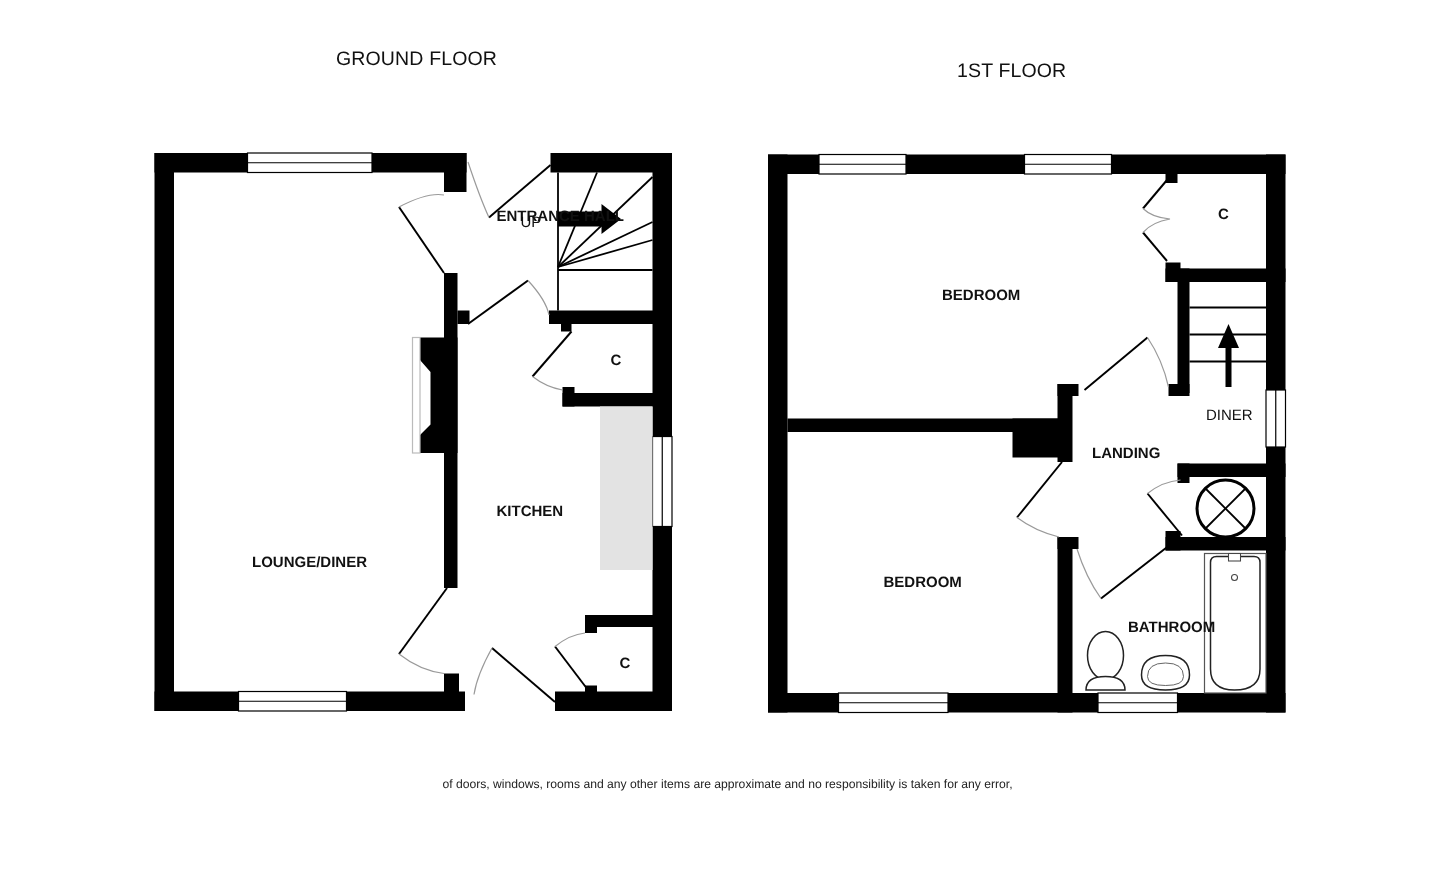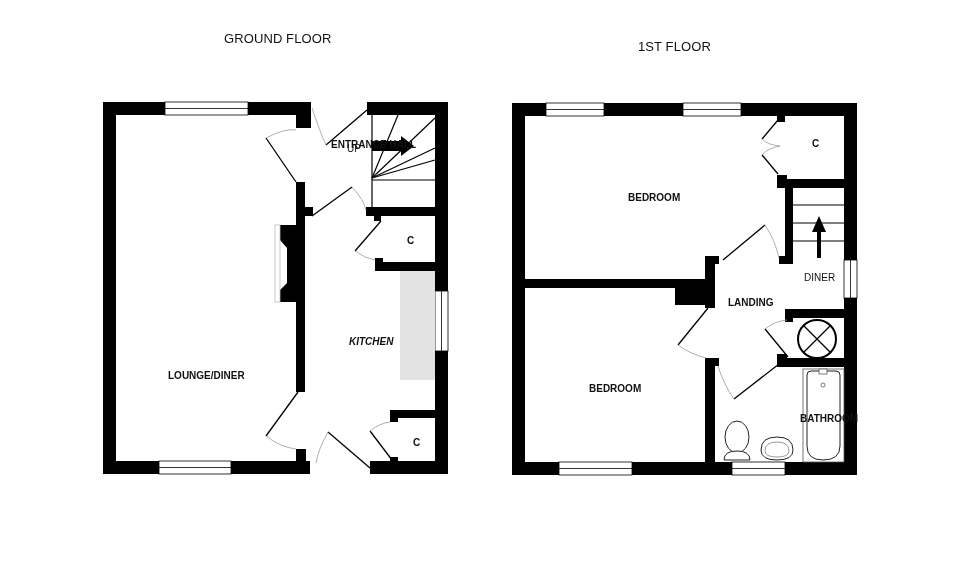--- a/index.html
+++ b/index.html
@@ -171,25 +171,26 @@
     <path d="M765 225 Q775 240 779 258"></path>
     <path d="M678 345 Q690 354 706 358"></path>
     <path d="M765 329 Q775 321 787 320"></path>
     <path d="M718 366 Q724 385 734 399"></path>
   </g>
 </svg>
 
 <div class="plain-label" style="left:347px;top:143px;">UP</div>
 <div class="room-label" style="left:331px;top:139px;">ENTRANCE HALL</div>
 <div class="room-label" style="left:407px;top:235px;">C</div>
-<div class="room-label" style="left:349px;top:336px;font-style:italic;">KITCHEN</div>
+<div class="room-label" style="left:331px;top:336px;">KITCHEN</div>
 <div class="room-label" style="left:168px;top:370px;">LOUNGE/DINER</div>
 <div class="room-label" style="left:413px;top:437px;">C</div>
 
 <div class="room-label" style="left:812px;top:138px;">C</div>
 <div class="room-label" style="left:628px;top:192px;">BEDROOM</div>
 <div class="plain-label" style="left:804px;top:272px;">DINER</div>
 <div class="room-label" style="left:728px;top:297px;">LANDING</div>
 <div class="room-label" style="left:589px;top:383px;">BEDROOM</div>
-<div class="room-label" style="left:752px;top:413px;margin-left:48px;">BATHROOM</div>
+<div class="room-label" style="left:752px;top:413px;">BATHROOM</div>
 
 <div class="disclaimer">
+  <div>of doors, windows, rooms and any other items are approximate and no responsibility is taken for any error,</div>
 </div>
 
 </body></html>

